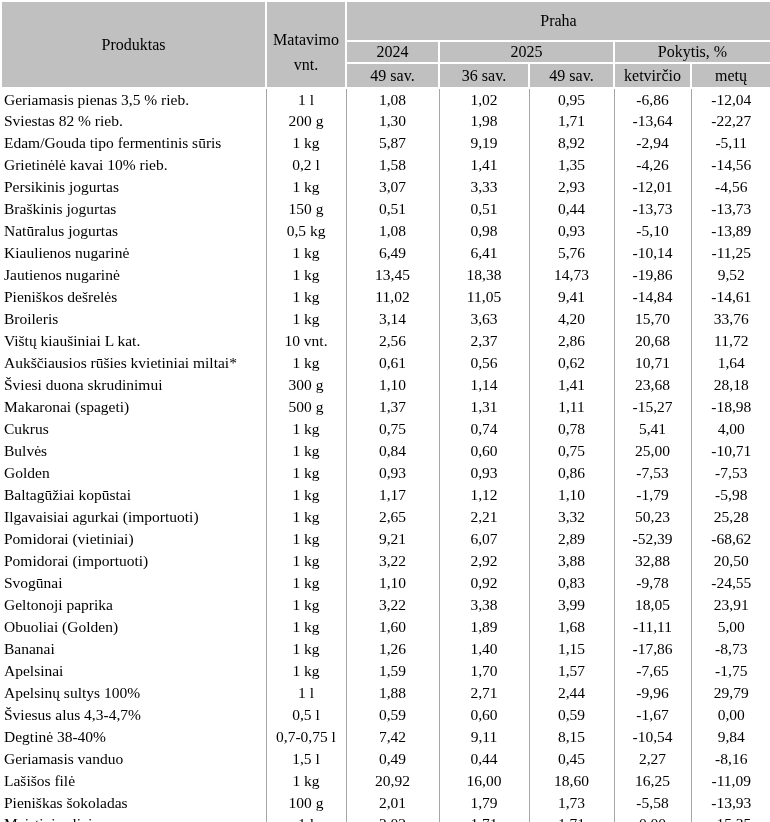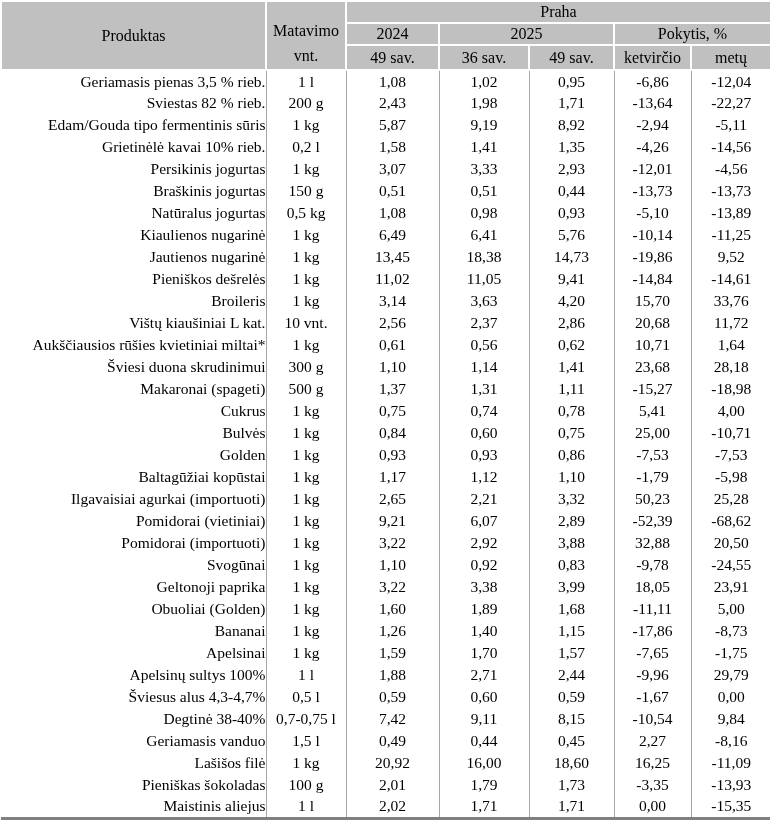--- a/index.html
+++ b/index.html
@@ -25,36 +25,36 @@
     background: var(--header-bg);
     border: 2px solid #ffffff;
     font-weight: normal;
     font-size: 16px;
     text-align: center;
     vertical-align: middle;
     padding: 0;
     overflow: hidden;
     white-space: nowrap;
   }
-  thead tr.r1 th { height: 22px; }
+  thead tr.r1 th { height: 40px; }
   thead tr.r2 th { height: 22px; }
   thead tr.r3 th { height: 25px; font-family: Liberation Serif, serif; }
   th.unit-head .line { display: block; line-height: 25px; }
   th.unit-head { padding-top: 14px; }
   tbody td {
     height: 22px;
     padding: 0;
     font-size: 15.5px;
     text-align: center;
     vertical-align: middle;
     white-space: nowrap;
     overflow: hidden;
   }
   tbody td:not(:first-child) { border-left: 1px solid var(--grid); }
-  tbody td.product { text-align: right; padding-left: 3px; }
+  tbody td.product { text-align: left; padding-left: 3px; }
 </style>
 </head>
 <body>
 
 <table>
   <colgroup>
     <col style="width:265px">
     <col style="width:80px">
     <col style="width:93px">
     <col style="width:90px">
@@ -90,21 +90,21 @@
         <td>1 l</td>
         <td>1,08</td>
         <td>1,02</td>
         <td>0,95</td>
         <td>-6,86</td>
         <td>-12,04</td>
       </tr>
       <tr>
         <td class="product">Sviestas 82 % rieb.</td>
         <td>200 g</td>
-        <td>2,43</td>
+        <td>1,30</td>
         <td>1,98</td>
         <td>1,71</td>
         <td>-13,64</td>
         <td>-22,27</td>
       </tr>
       <tr>
         <td class="product">Edam/Gouda tipo fermentinis sūris</td>
         <td>1 kg</td>
         <td>5,87</td>
         <td>9,19</td>
@@ -372,21 +372,21 @@
         <td>18,60</td>
         <td>16,25</td>
         <td>-11,09</td>
       </tr>
       <tr>
         <td class="product">Pieniškas šokoladas</td>
         <td>100 g</td>
         <td>2,01</td>
         <td>1,79</td>
         <td>1,73</td>
-        <td>-3,35</td>
+        <td>-5,58</td>
         <td>-13,93</td>
       </tr>
       <tr>
         <td class="product">Maistinis aliejus</td>
         <td>1 l</td>
         <td>2,02</td>
         <td>1,71</td>
         <td>1,71</td>
         <td>0,00</td>
         <td>-15,35</td>

